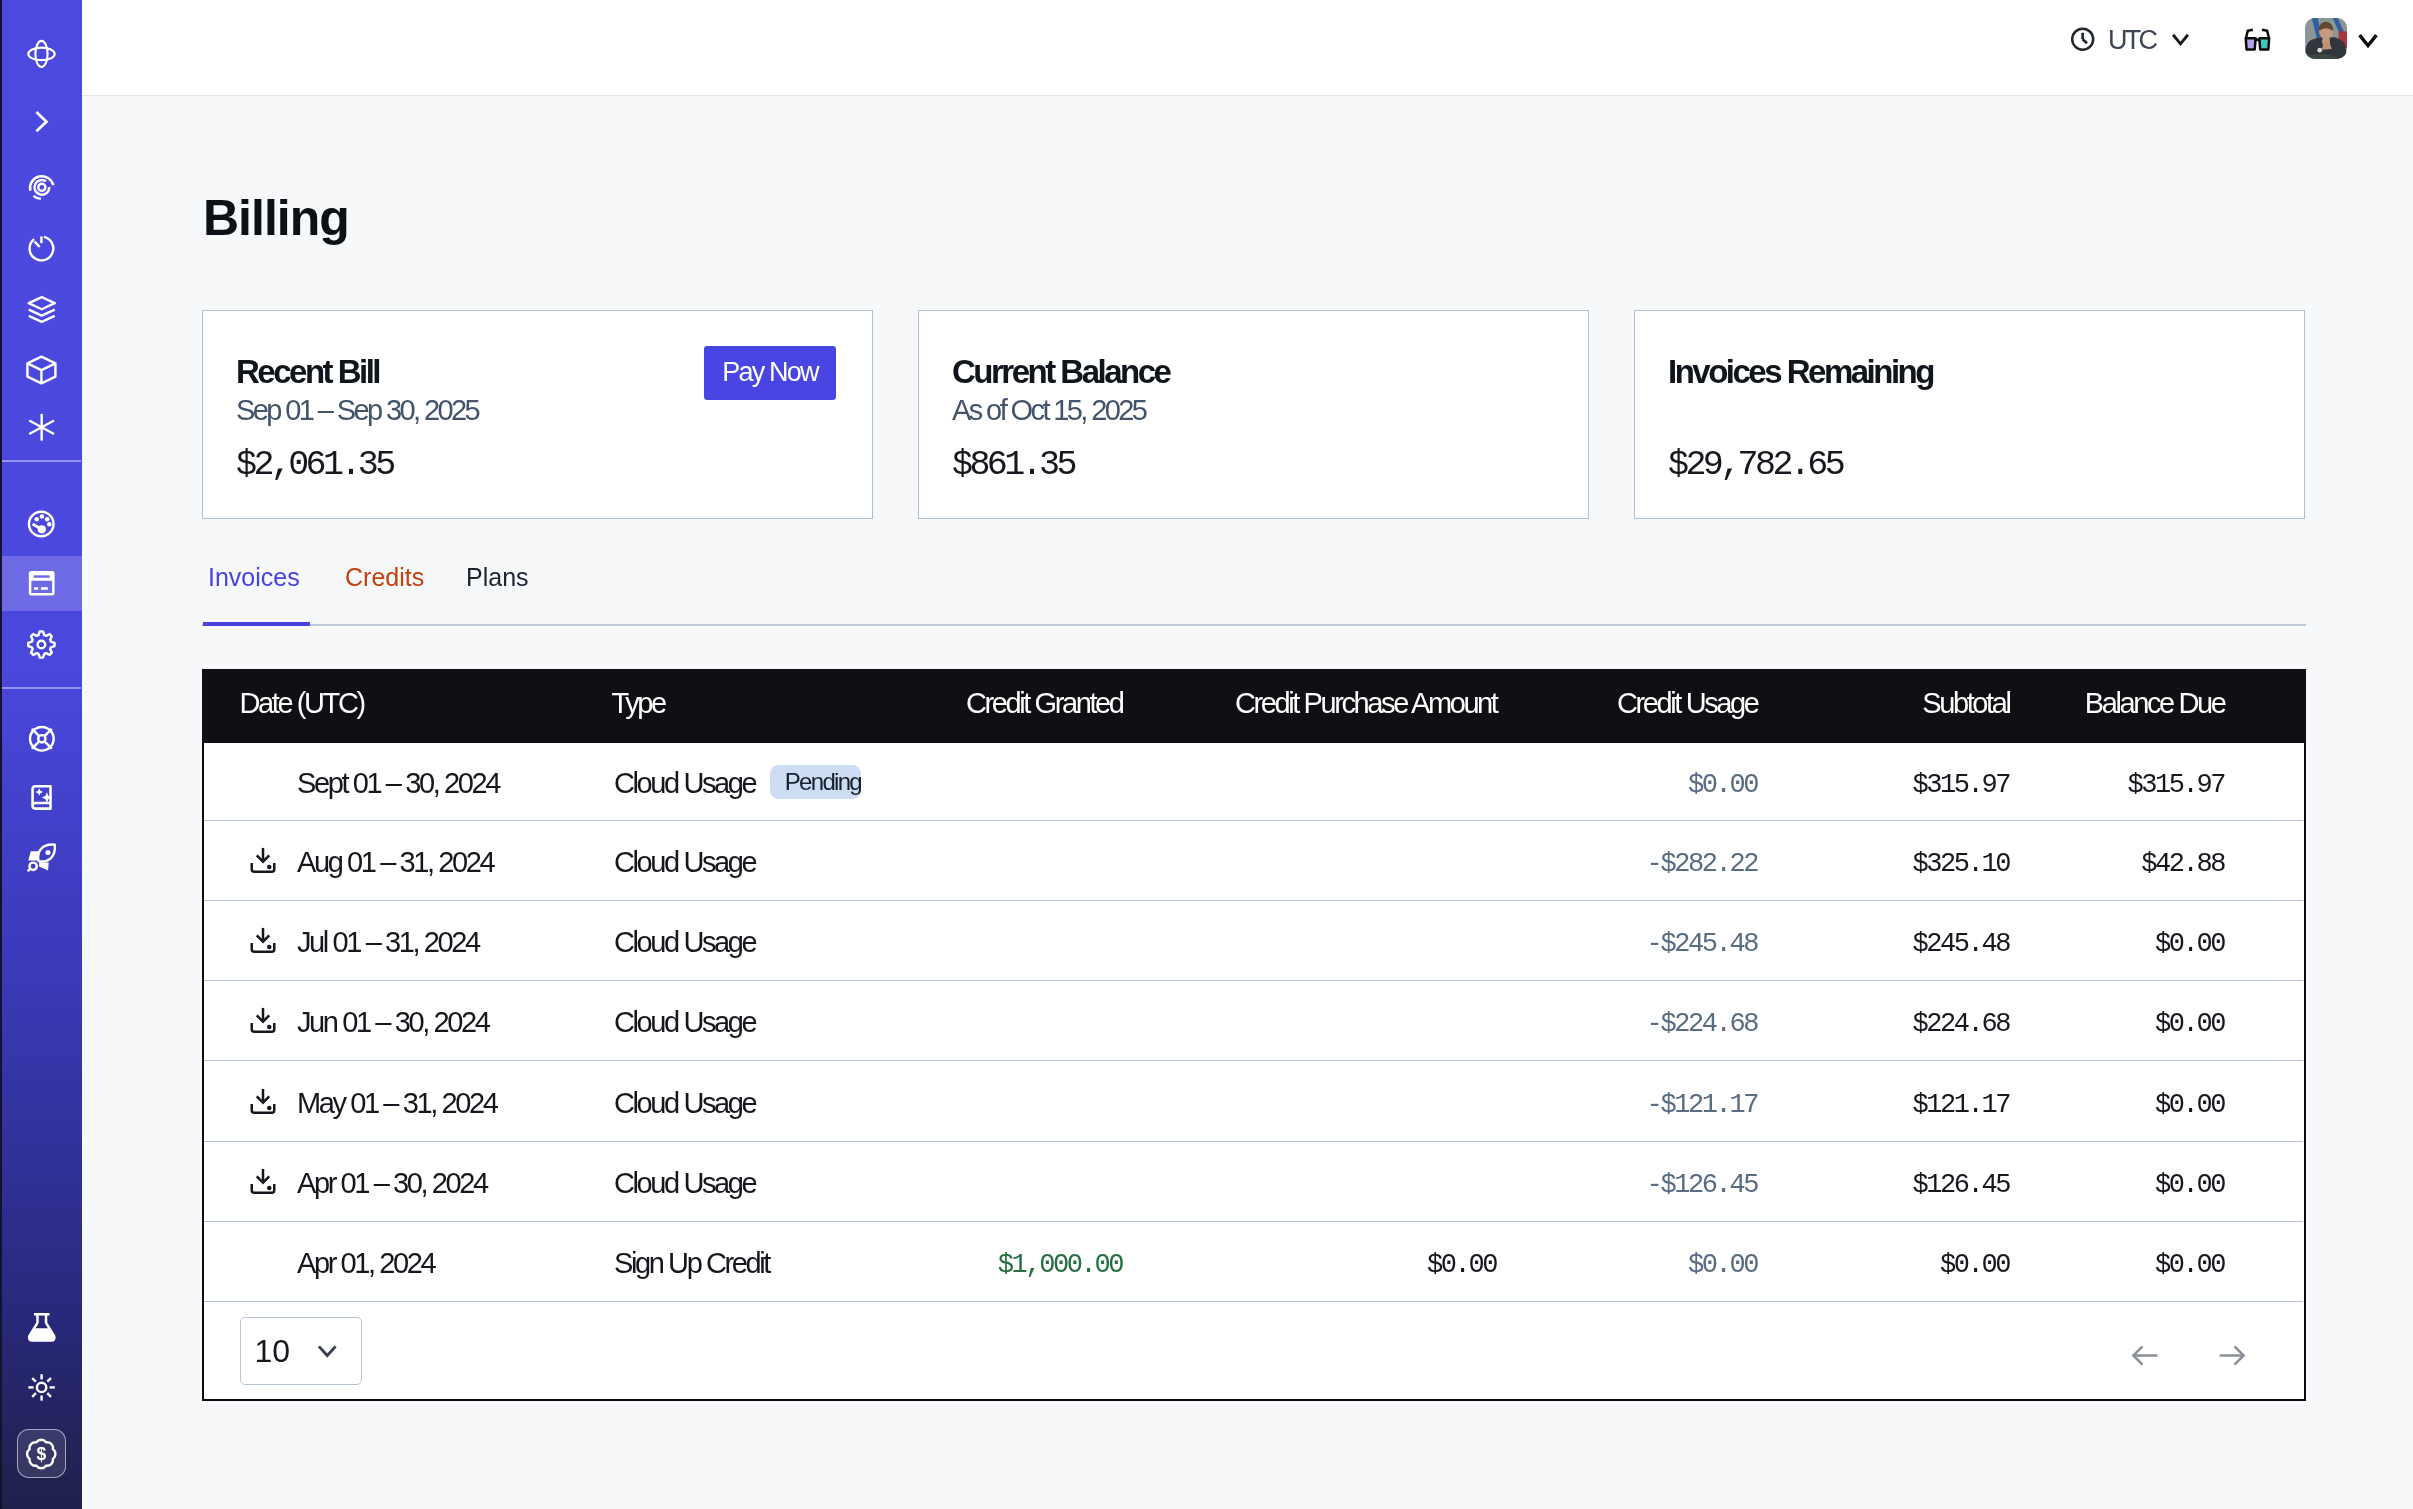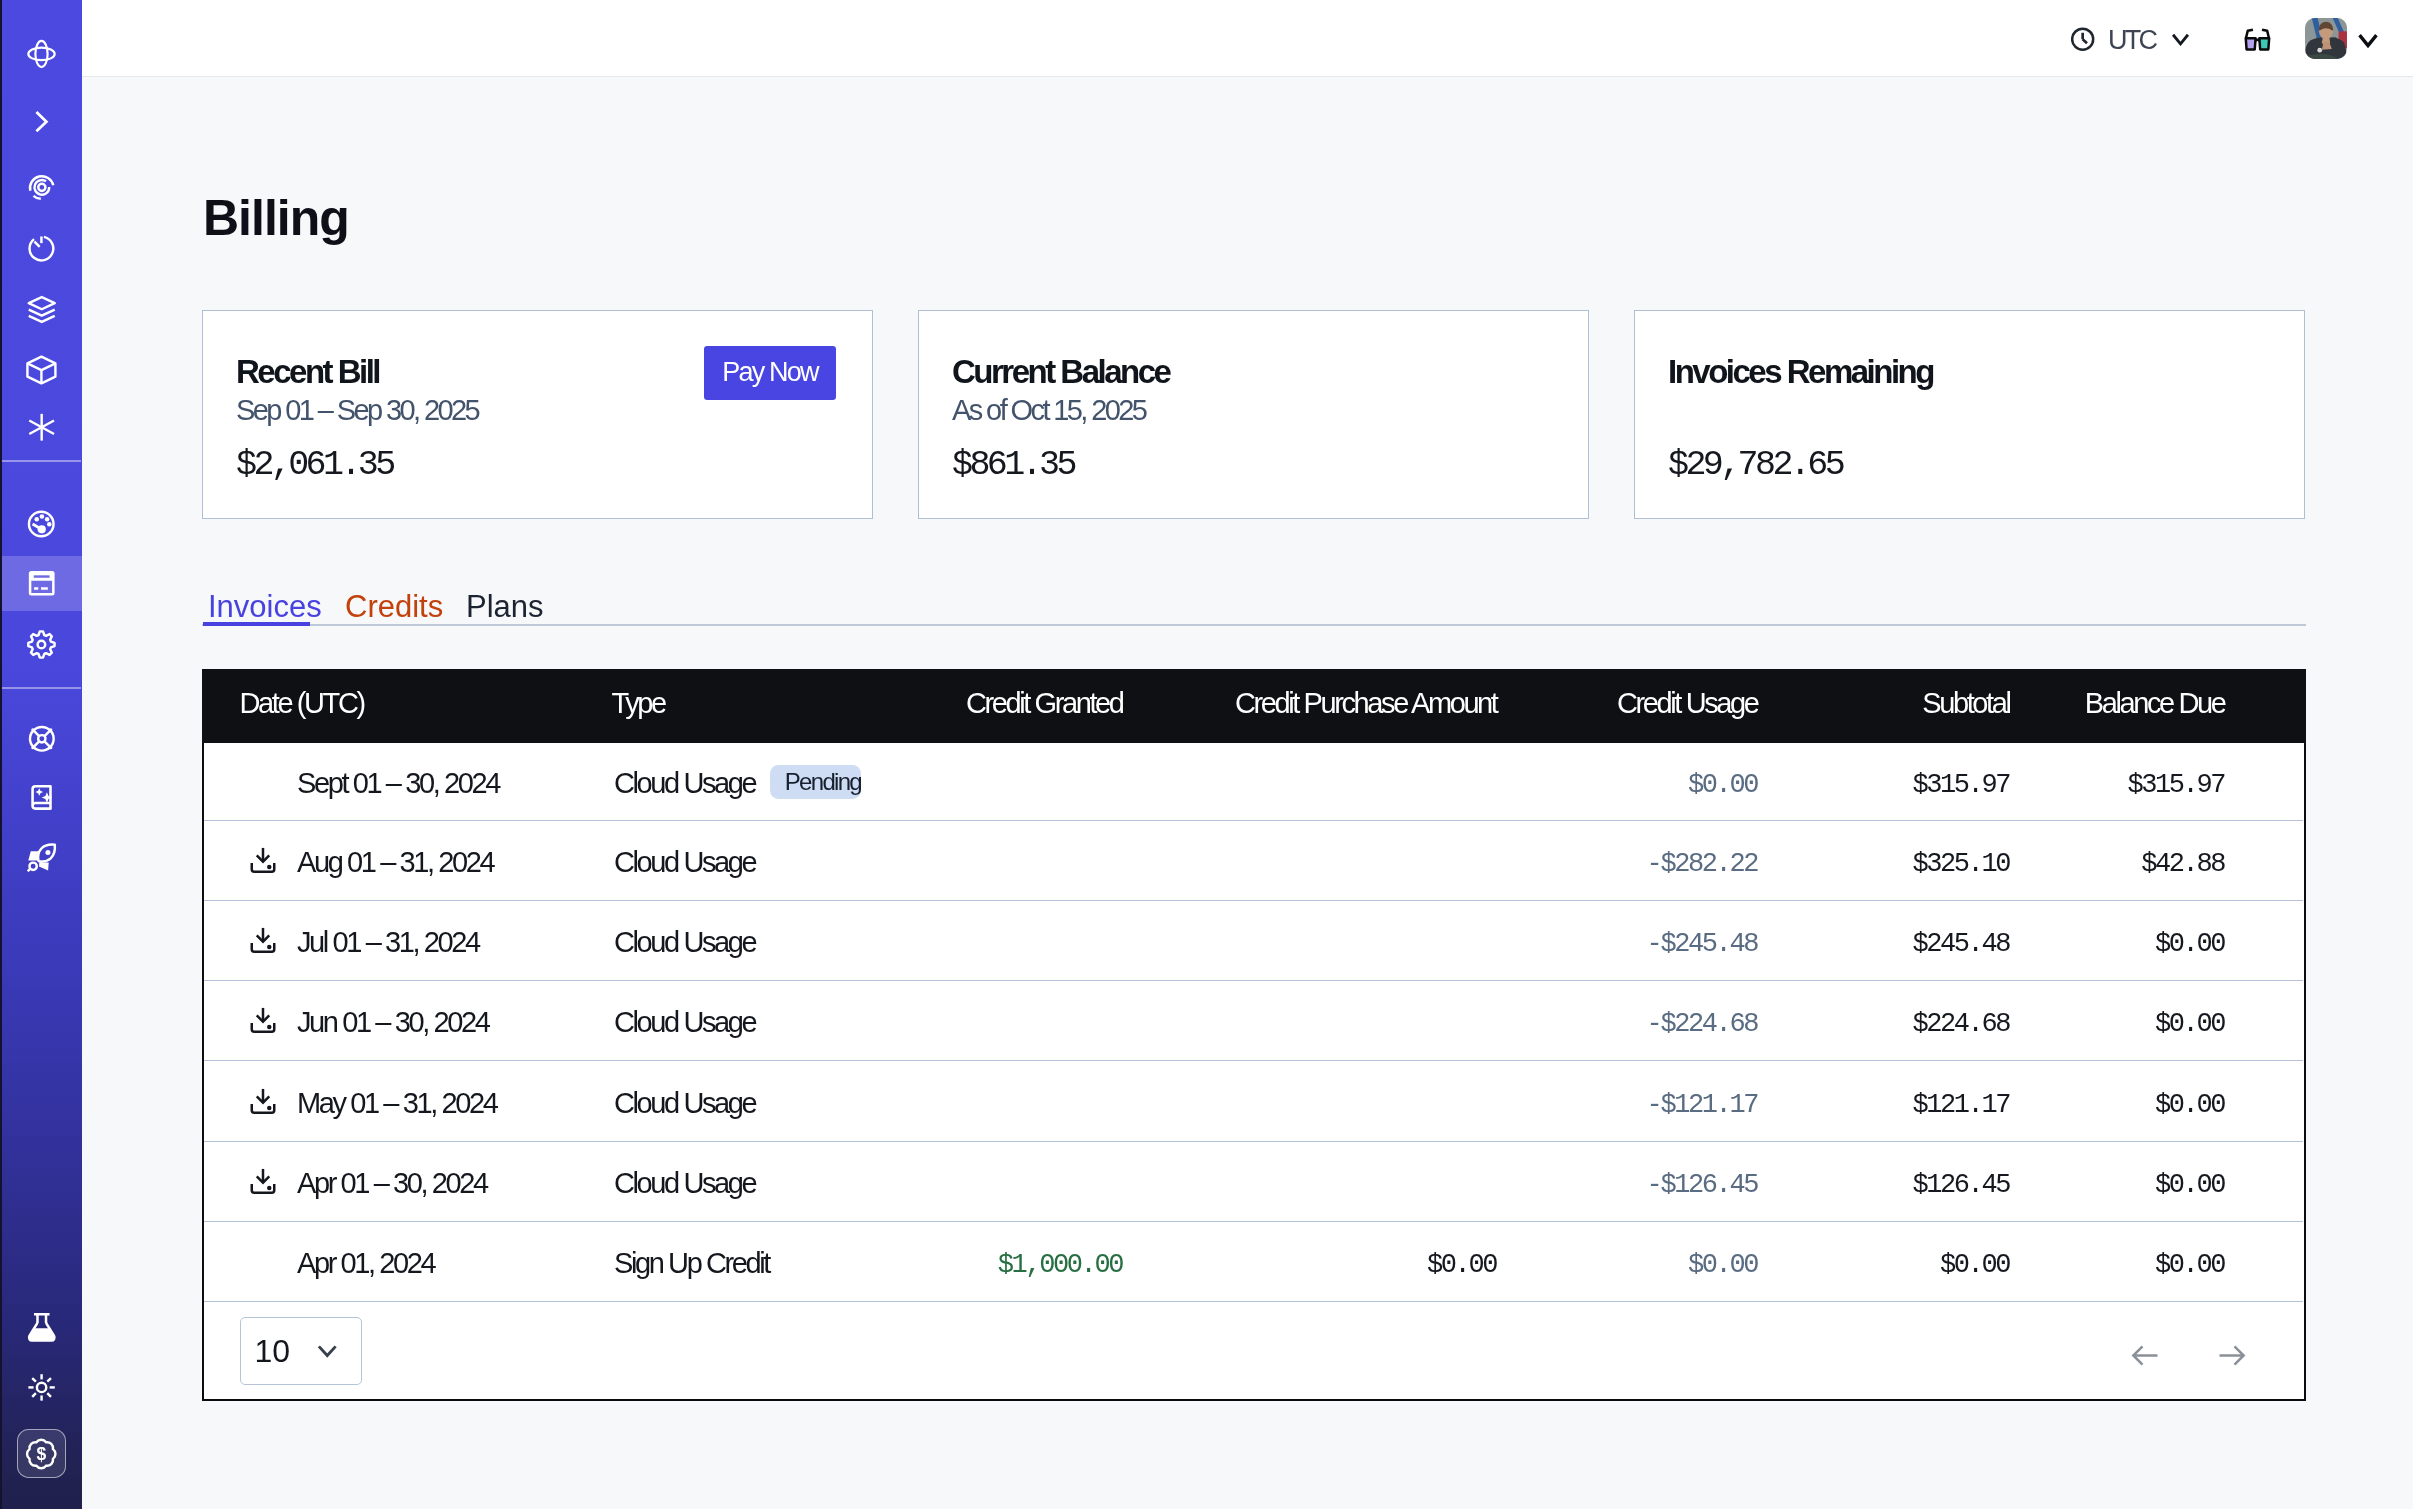--- a/index.html
+++ b/index.html
@@ -8,38 +8,38 @@
 
   
   #sidebar { position:absolute; left:0; top:0; width:82px; height:1510px;
     background:linear-gradient(180deg,#4C49E0 0%,#4A48DC 44%,#3C3BBD 62%,#32319B 76%,#282878 88%,#222254 97%,#20204C 100%); }
   #sidebar svg { position:absolute; left:0; }
   .sdiv { position:absolute; left:1.7px; width:79px; height:1.7px; background:rgba(255,255,255,0.42); }
   #active-band { position:absolute; left:0; top:556px; width:82px; height:55px; background:#6D6AE3; }
   #dollarbtn { position:absolute; left:16.7px; top:1429px; width:49px; height:49px; border:1.7px solid rgba(255,255,255,0.55); border-radius:11.7px; background:rgba(255,255,255,0.10); }
 
   
-  #topbar { position:absolute; left:82px; top:0; width:2331px; height:77px; background:#FFFFFF; border-bottom:1.7px solid #E5E8EC; }
+  #topbar { position:absolute; left:82px; top:0; width:2331px; height:96px; background:#FFFFFF; border-bottom:1.7px solid #E5E8EC; }
   #utc { position:absolute; left:2026px; top:27px; font-size:27px; letter-spacing:-2.8px; color:#3D4454; line-height:1; }
   #avatar { position:absolute; left:2223px; top:18.4px; width:42px; height:41px; border-radius:10px; overflow:hidden; }
 
   
   #h1 { position:absolute; left:203px; top:193px; font-size:50px; font-weight:bold; letter-spacing:-1px; color:#0D1017; line-height:1; }
 
   
   .card { position:absolute; top:310px; height:209px; background:#fff; border:1.7px solid #AFBFD6; }
   .card .ttl { position:absolute; left:33px; top:44px; font-size:33px; font-weight:bold; letter-spacing:-2.5px; color:#10141B; line-height:1; }
   .card .sub { position:absolute; left:33px; top:85px; font-size:29px; letter-spacing:-2.6px; color:#42536B; line-height:1; }
   .card .val { position:absolute; left:33px; top:137px; font-size:35px; letter-spacing:-3.6px; color:#15181E; line-height:1; font-family:"Liberation Mono",monospace; }
   #paynow { position:absolute; left:501px; top:35px; width:132px; height:54px; background:#4945E3; border-radius:3.3px;
     color:#fff; font-size:27px; letter-spacing:-1.8px; text-align:center; line-height:52px; }
 
   
   #tabs { position:absolute; left:0; top:0; }
-  .tab { position:absolute; top:591px; font-size:31px; line-height:1; }
+  .tab { position:absolute; top:565px; font-size:25px; line-height:1; }
   #tabline { position:absolute; left:202px; top:624px; width:2104px; height:1.7px; background:#BDC9D7; }
   #tabul { position:absolute; left:203px; top:622px; width:107px; height:4.2px; background:#4742E0; }
 
   
   #tbl { position:absolute; left:202px; top:669px; width:2104px; height:732px; background:#fff; border:2.5px solid #0B0C0F; }
   #thead { position:absolute; left:-2.5px; top:-2.5px; width:2104px; height:74px; background:#0F1013; }
   .th { position:absolute; top:0; height:74px; line-height:69px; color:#FFFFFF; font-size:29px; letter-spacing:-2.4px; white-space:nowrap; }
   .row { position:absolute; left:0; width:2099px; height:80px; border-bottom:1.7px solid #B3C2D9; }
   .cell { position:absolute; top:0; height:79px; line-height:82px; font-size:29px; letter-spacing:-2.4px; color:#14171D; white-space:nowrap; }
   .money { font-family:Liberation Mono, monospace; font-size:27px; letter-spacing:-2.4px; color:#15181E; line-height:87px; }

